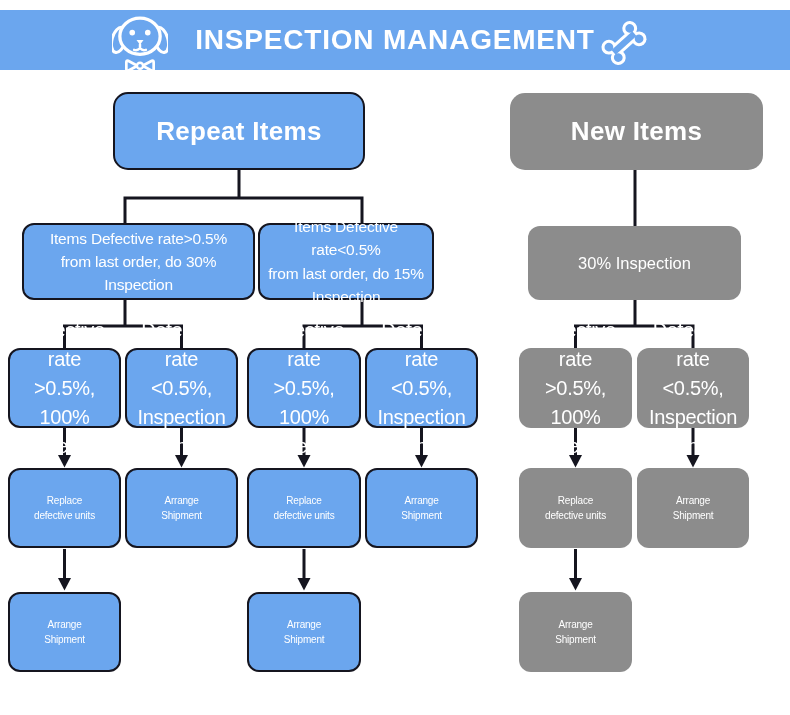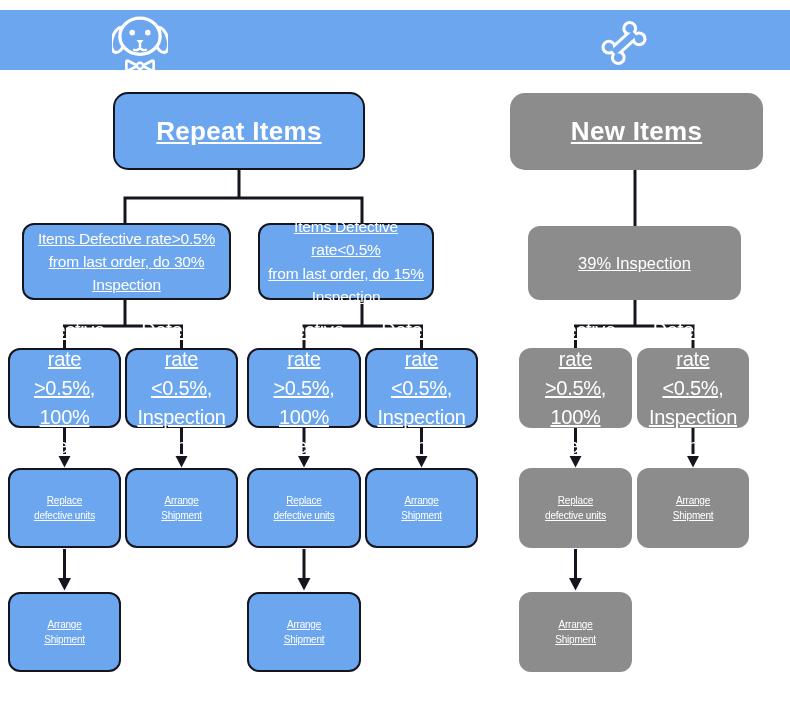--- a/index.html
+++ b/index.html
@@ -10,32 +10,32 @@
     position:relative;width:790px;height:715px;background:var(--bg);
     overflow:hidden;font-family:"Liberation Sans",sans-serif;
   }
   
   .header-bar{
     position:absolute;left:0;top:10px;width:790px;height:60px;background:var(--blue);
   }
   .header-title{
     position:absolute;left:0;top:10px;width:790px;height:60px;
     display:flex;align-items:center;justify-content:center;
-    color:var(--text);font-size:28px;font-weight:bold;letter-spacing:.8px;margin-top:44px;
+    color:var(--text);font-size:28px;font-weight:bold;letter-spacing:.8px;
   }
   .hicon{position:absolute;}
   .dog-icon{left:112px;top:13px;}
   .bone-icon{left:595px;top:15px;}
   
   .node{
     position:absolute;box-sizing:border-box;display:flex;align-items:center;justify-content:center;
     text-align:center;color:var(--text);white-space:pre-line;letter-spacing:-0.2px;
   }
-  .blue{background:var(--blue);border:2.5px solid var(--line);border-radius:12px;text-decoration:underline;}
-  .gray{background:var(--gray);border:none;border-radius:12px;text-decoration:underline;}
+  .blue{background:var(--blue);border:2.5px solid var(--line);border-radius:12px;}
+  .gray{background:var(--gray);border:none;border-radius:12px;}
   .root{font-size:26px;font-weight:bold;letter-spacing:.3px;border-radius:15px;}
   .l2{font-size:15.5px;line-height:1.5;}
   .l2s{font-size:16.5px;letter-spacing:0;}
   .l3{font-size:20px;line-height:1.45;letter-spacing:-0.3px;}
   .l4{font-size:10px;line-height:1.5;}
   
   .connectors{position:absolute;left:0;top:0;pointer-events:none;}
   .connectors path.ln{stroke:var(--line);stroke-width:3;fill:none;}
   .connectors path.ah{fill:var(--line);stroke:none;}
 </style>
@@ -98,27 +98,27 @@
 
     <path class="ln" d="M64.5 549 V579 M304 549 V579 M575.5 549 V579"></path>
     <path class="ah" d="M58 578 L71 578 L64.5 590.5 Z"></path>
     <path class="ah" d="M297.5 578 L310.5 578 L304 590.5 Z"></path>
     <path class="ah" d="M569 578 L582 578 L575.5 590.5 Z"></path>
   </svg>
 
   <div class="node blue root" style="left:113px;top:92px;width:252px;height:78px">Repeat Items</div>
   <div class="node gray root" style="left:510px;top:93px;width:253px;height:77px">New Items</div>
 
-  <div class="node blue l2" style="left:22px;top:223px;width:209px;height:77px">Items Defective rate&gt;0.5%
+  <div class="node blue l2" style="left:22px;top:223px;width:233px;height:77px">Items Defective rate&gt;0.5%
 from last order, do 30%
 Inspection</div>
   <div class="node blue l2" style="left:258px;top:223px;width:176px;height:77px">Items Defective rate&lt;0.5%
 from last order, do 15%
 Inspection</div>
-  <div class="node gray l2s" style="left:528px;top:226px;width:213px;height:74px">39% Inspection</div>
+  <div class="node gray l2s" style="left:528px;top:226px;width:213px;height:74px">30% Inspection</div>
 
   <div class="node blue l3" style="left:8px;top:348px;width:113px;height:80px">Defective rate
 &gt;0.5%,
 100% Inspection</div>
   <div class="node blue l3" style="left:125px;top:348px;width:113px;height:80px">Defective rate
 &lt;0.5%,
 Inspection end</div>
   <div class="node blue l3" style="left:247px;top:348px;width:114px;height:80px">Defective rate
 &gt;0.5%,
 100% Inspection</div>

